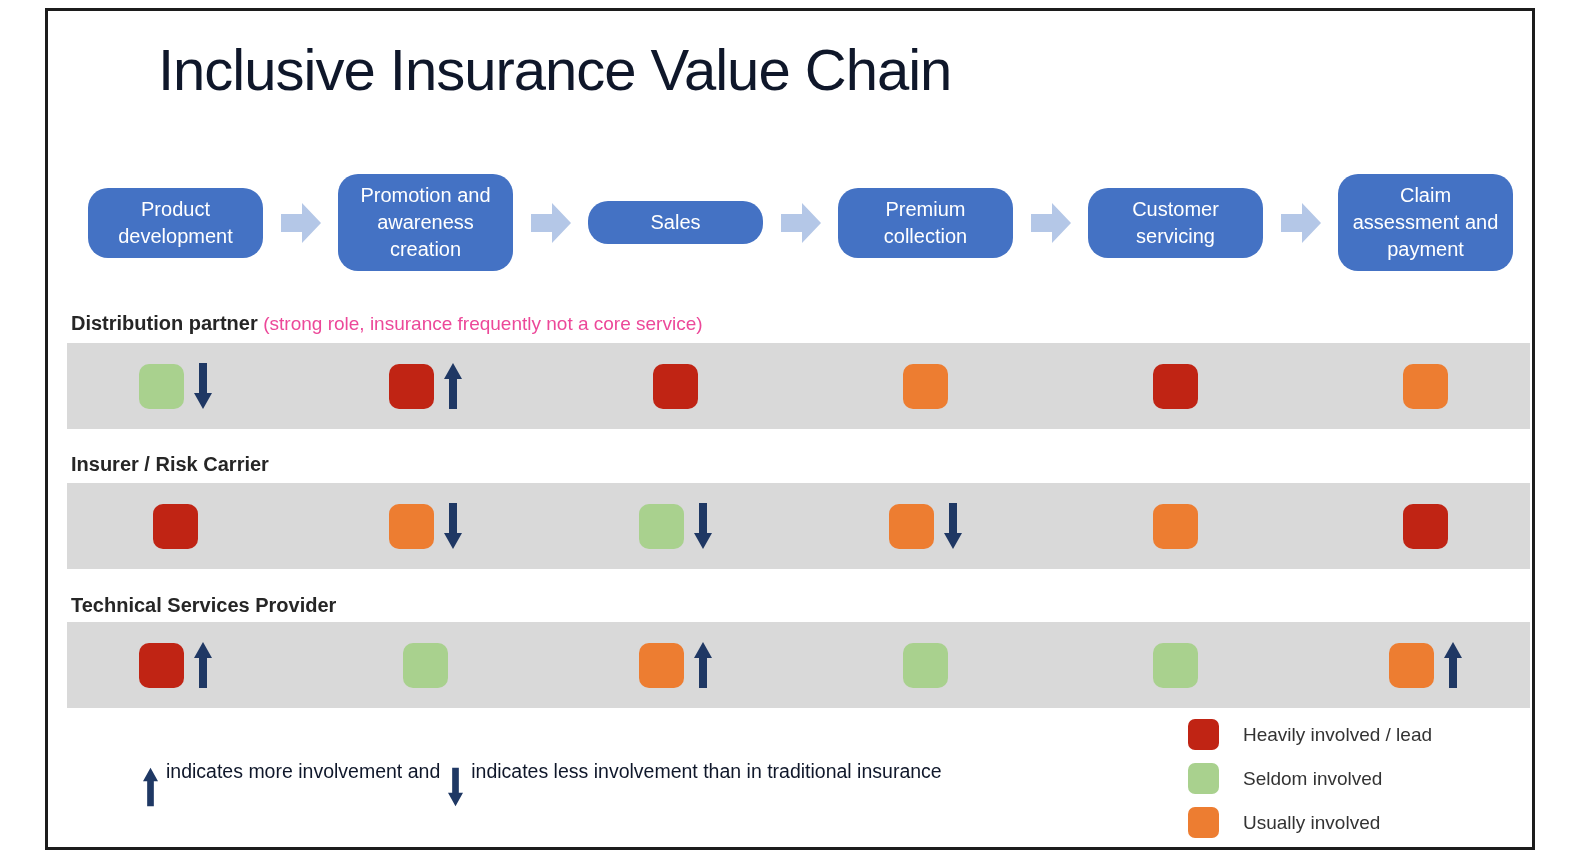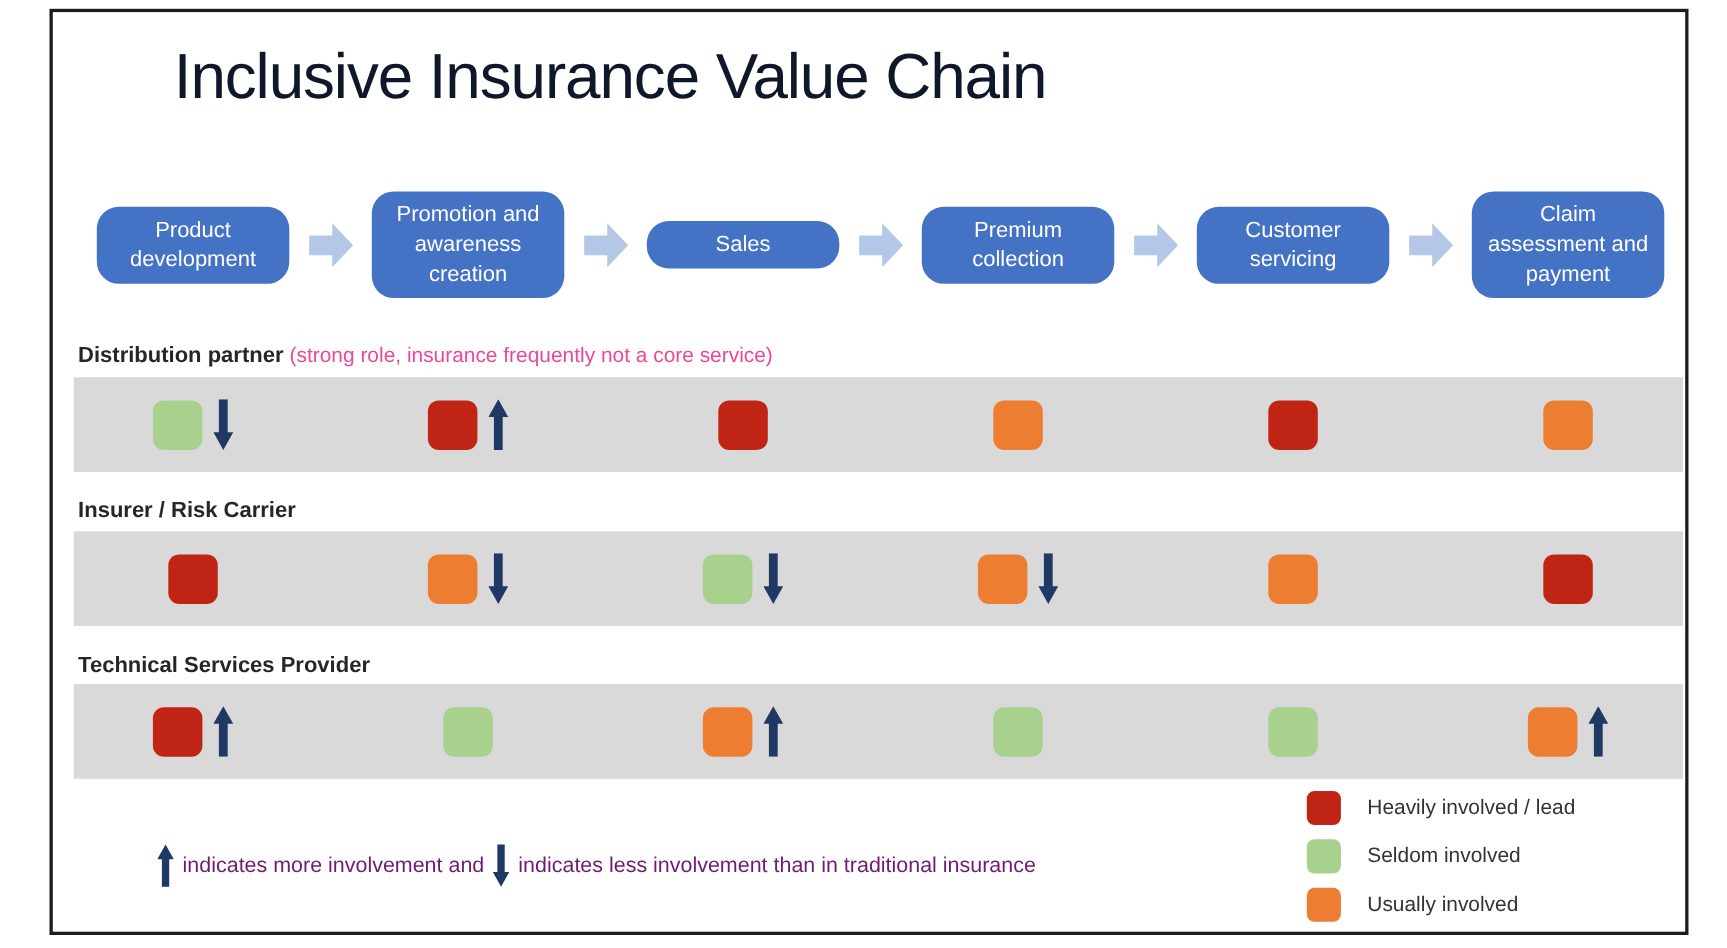--- a/index.html
+++ b/index.html
@@ -42,21 +42,21 @@
   .sq{width:45px;height:45px;border-radius:10px;flex:0 0 auto;}
   .legend{
     position:absolute;left:1188px;top:719px;
     display:flex;flex-direction:column;gap:13px;
   }
   .legend-item{display:flex;align-items:center;gap:24px;text-align:right;}
   .legend-sq{width:31px;height:31px;border-radius:7px;flex:0 0 auto;}
   .legend-label{font-size:19px;color:#333333;white-space:nowrap;}
   .footnote{
     position:absolute;left:143px;top:760px;height:54px;
-    display:flex;align-items:center;gap:8px;font-size:19.5px;color:#701a75;
+    display:flex;gap:8px;font-size:19.5px;color:#0f172a;
     white-space:nowrap;
   }
   .trend-wrap{display:flex;align-items:center;}
 </style>
 </head>
 <body>
 
 <div class="frame"></div>
 
 <div class="title">Inclusive Insurance Value Chain</div>

